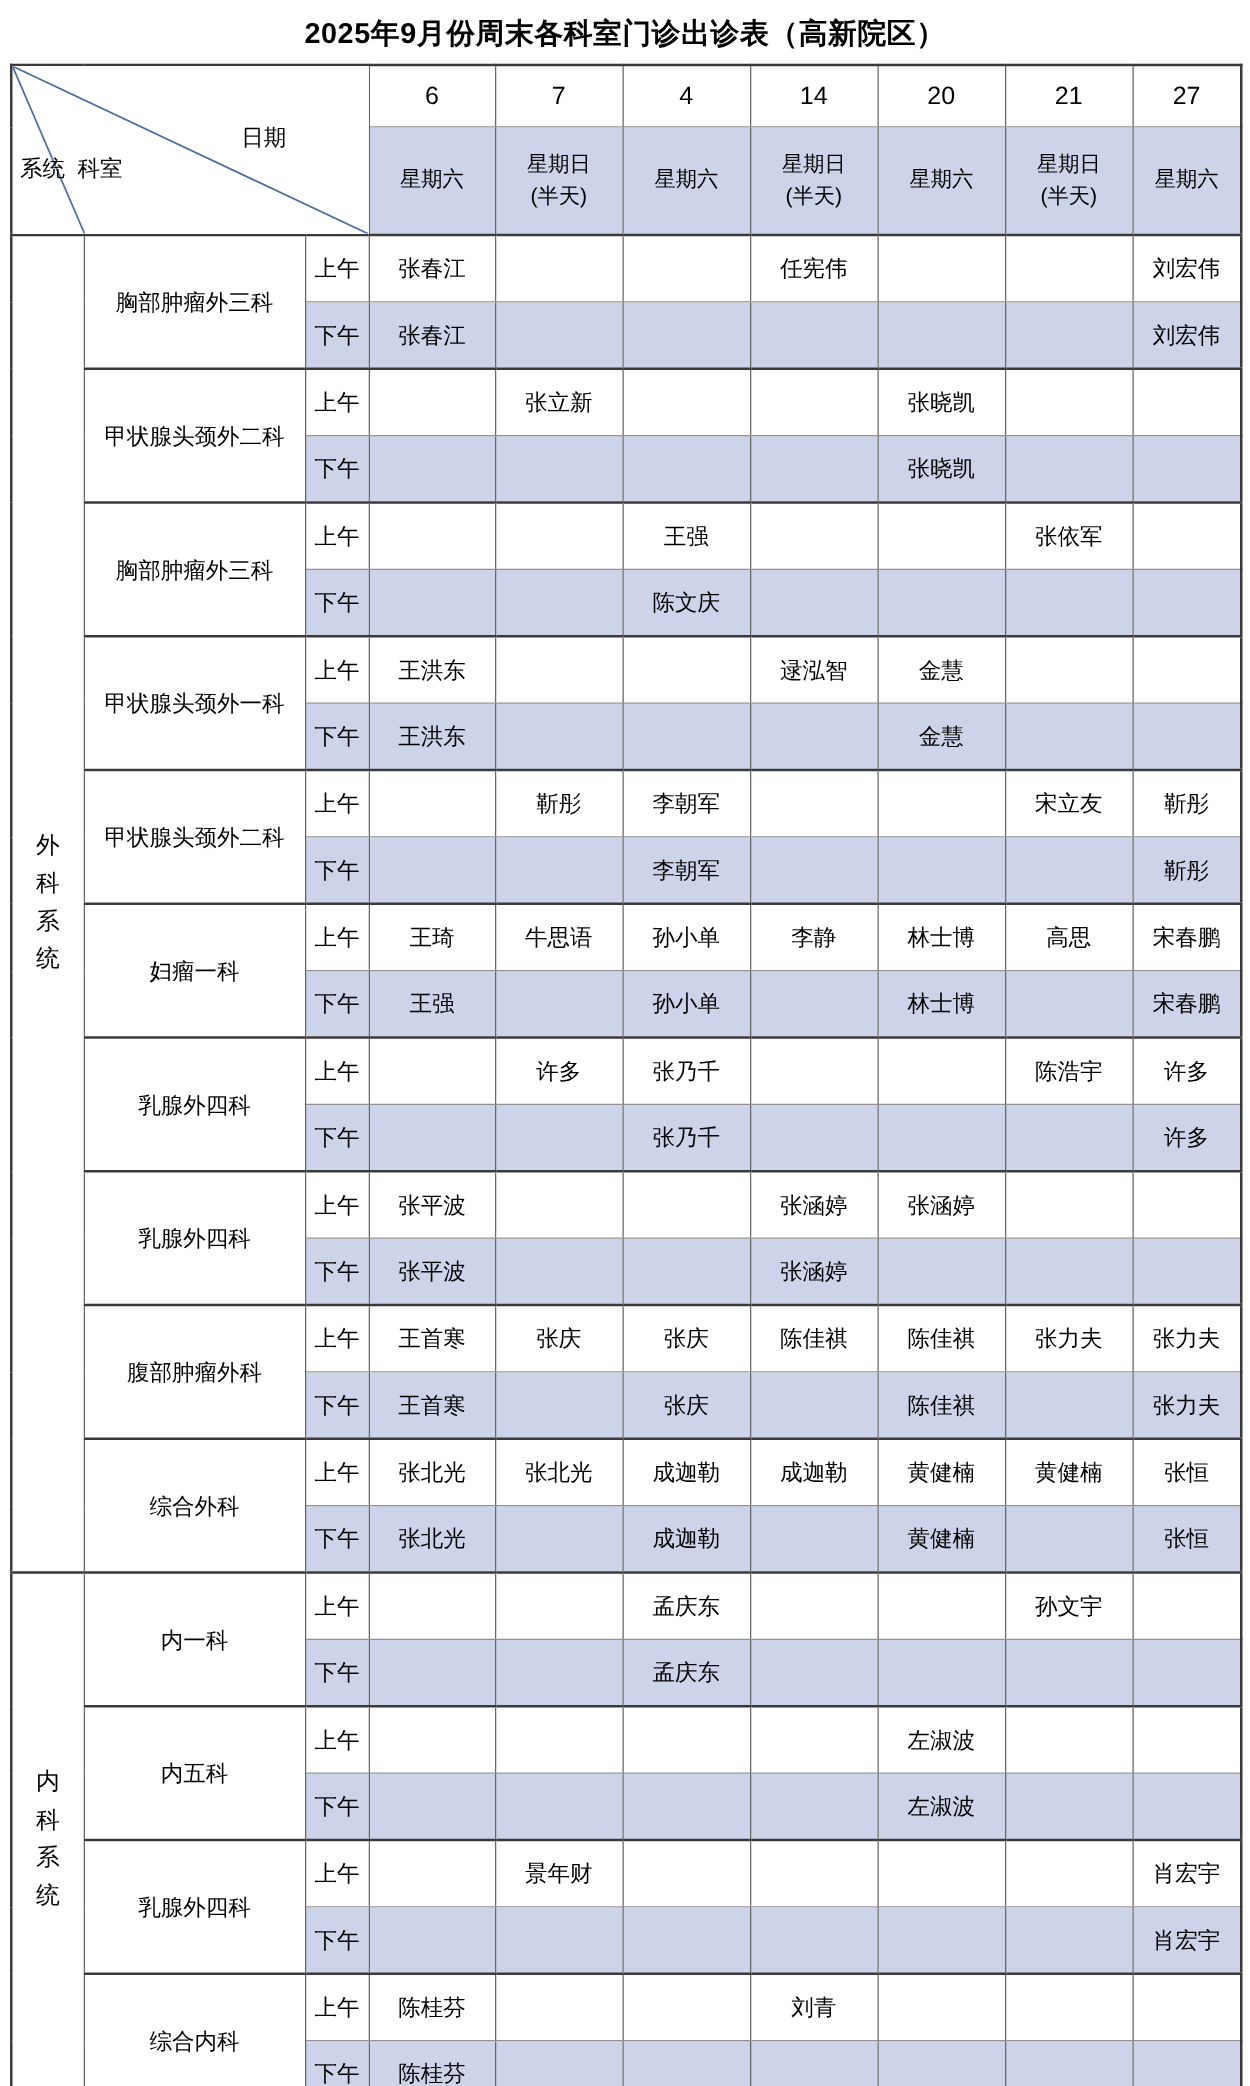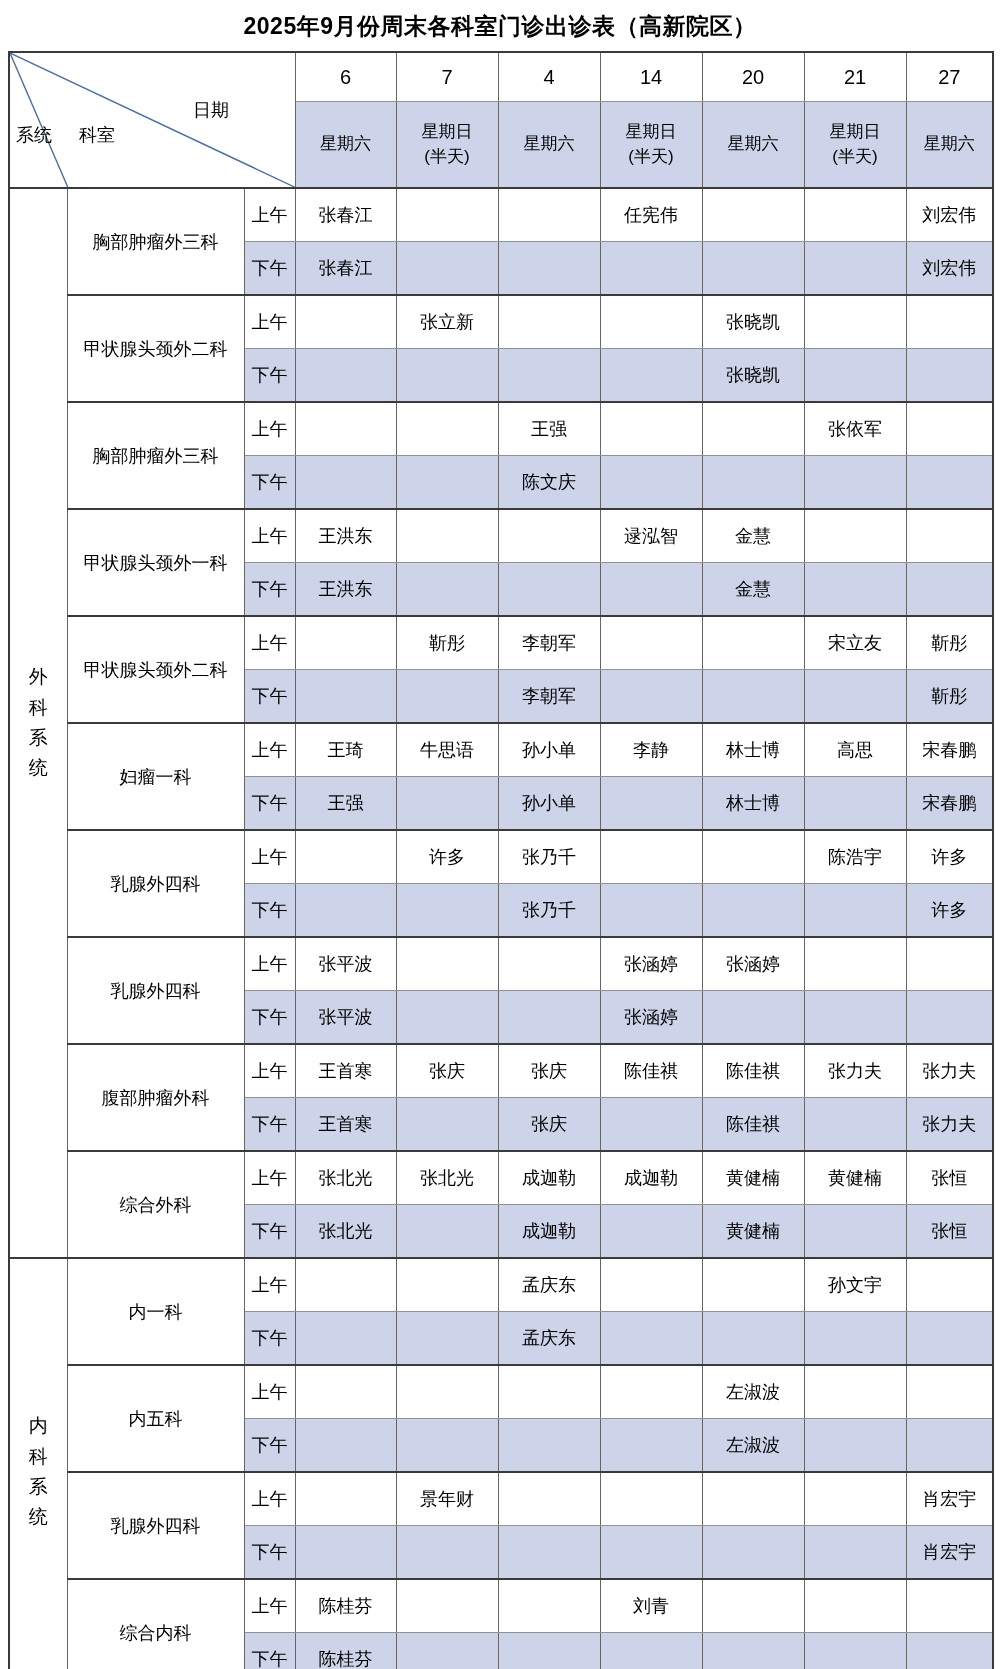--- a/index.html
+++ b/index.html
@@ -51,21 +51,21 @@
     margin:0 auto;
     line-height:1.6;
     font-size:19px;
     word-break:break-all;
   }
   td.corner { position:relative; padding:0; background:#fff; }
   td.corner svg { position:absolute; left:0; top:0; width:100%; height:100%; display:block; }
   td.corner svg line { stroke:#4a6d9e; stroke-width:1.4; }
   td.corner span { position:absolute; font-size:18px; white-space:nowrap;text-align:center; }
   .c-date { left:183px; top:45px; }
-  .c-dept { left:69px;  top:70px; }
+  .c-dept { left:52px;  top:70px; }
   .c-sys  { left:6px;   top:70px; }
 </style>
 </head>
 <body>
 
 <div>
   <div class="title">2025年9月份周末各科室门诊出诊表（高新院区）</div>
 
   <table>
     <colgroup>

